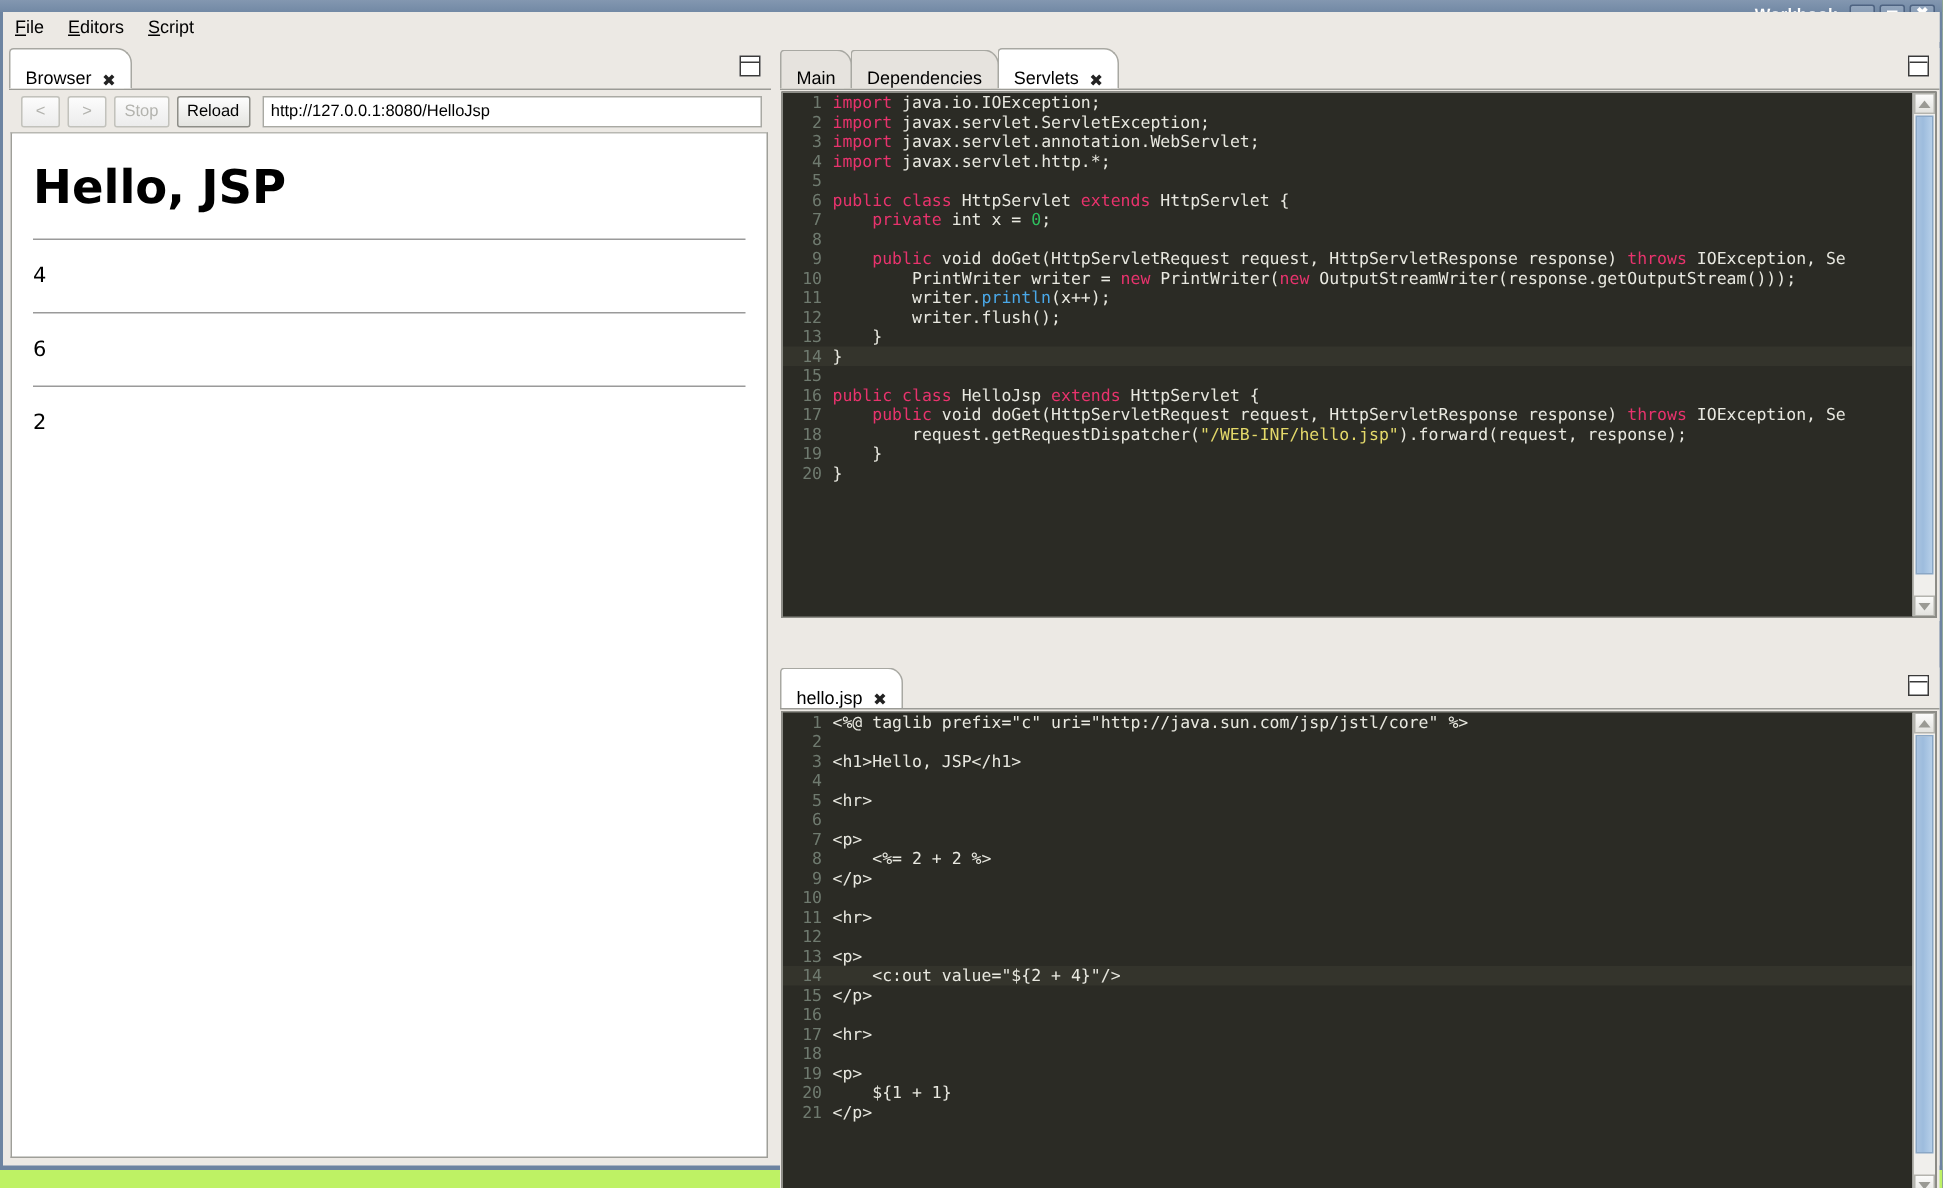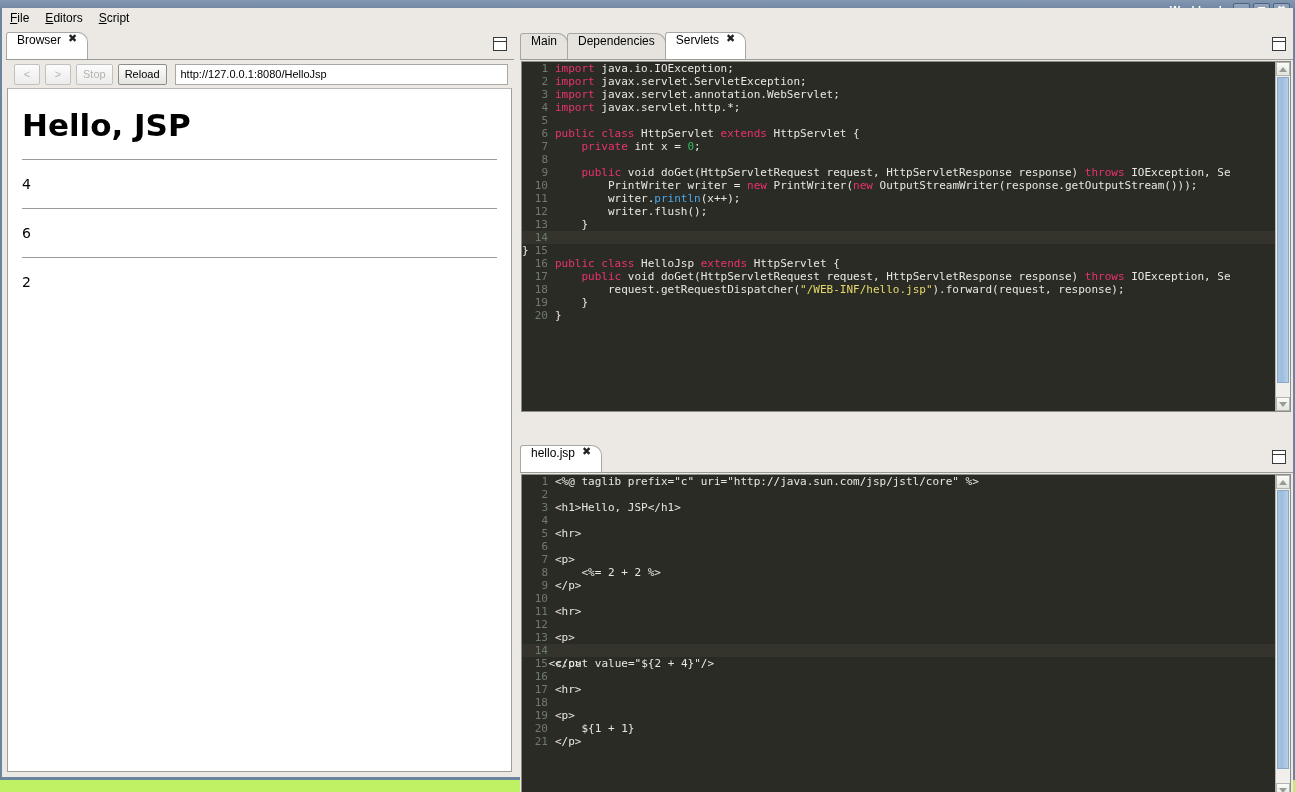--- a/index.html
+++ b/index.html
@@ -77,21 +77,21 @@
   .panel-jsp     { left: 518px; top: 411px; width: 773px; height: 355px; margin-top: 26px; }
 
   
   .tabstrip {
     position: relative; height: 27px;
     display: flex; align-items: flex-end;
     border-bottom: 1px solid #9b9b96;
   }
   .tab {
     position: relative;
-    height: 26px; display: flex; align-items: flex-start;
+    height: 26px; display: flex; align-items: flex-end;
     padding: 0 10px 0 10px;
     font-size: 12px; color: #000;
     background: #e6e3de;
     border: 1px solid #a8a8a2;
     border-bottom: none;
     border-radius: 3px 10px 0 0;
     margin-right: -1px;
     box-sizing: border-box;
   }
   .tab.active {
@@ -186,21 +186,21 @@
     overflow: hidden;
   }
   .code-line {
     display: flex;
     height: 13px;
     font-family: "DejaVu Sans Mono", monospace;
     font-size: 11px;
     line-height: 13px;
     white-space: pre;
   }
-  .code-line.current { background: #34342c; flex-direction: column; }
+  .code-line.current { background: #34342c; }
   .ln {
     width: 26px; min-width: 26px;
     text-align: right;
     color: #6f7a6f;
     padding-right: 7px;
     box-sizing: content-box;
     user-select: none;
   }
   .src { color: #e8e8e0; }
   .kw  { color: #e8336d; }

